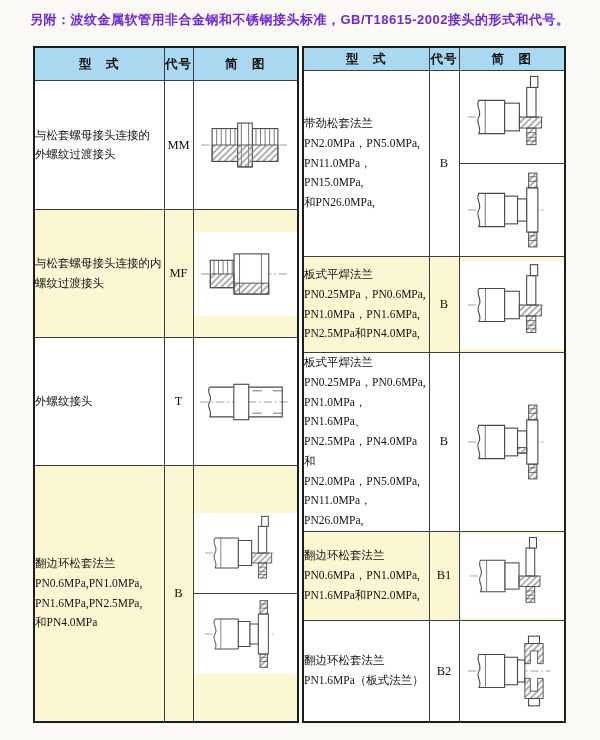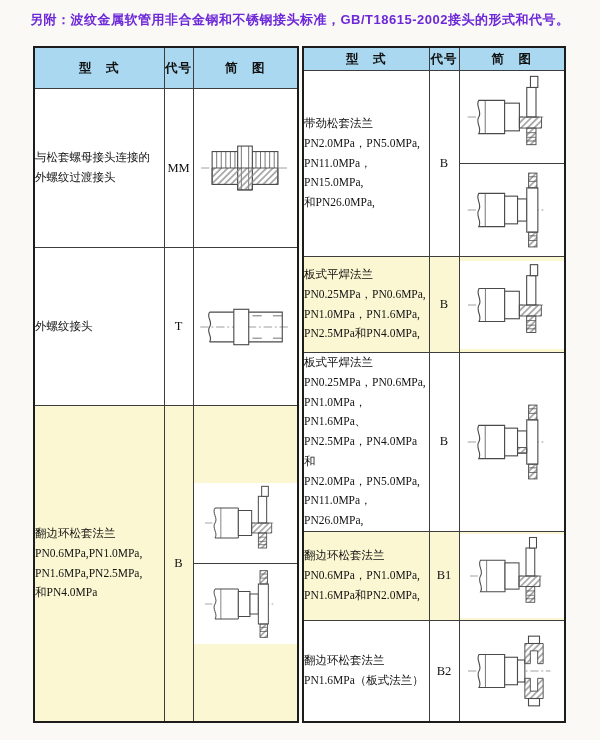--- a/index.html
+++ b/index.html
@@ -73,20 +73,41 @@
             <rect class="o" x="44" y="22" width="16" height="48"></rect>
             <line class="t" x1="48" y1="22" x2="48" y2="70"></line>
                   <line class="t" x1="56" y1="22" x2="56" y2="70"></line>
             <path class="t" d="M21,28 V46 M26,28 V46 M31,28 V46 M36,28 V46 M41,28 V46 M64,28 V46 M69,28 V46 M74,28 V46 M79,28 V46 M84,28 V46"></path>
             <path class="h" d="M16,46 H88 V64 H60 V70 H44 V64 H16 Z"></path>
           </svg>
         </div>
             </td>
       </tr>
 
+      <tr class="hl" style="height:89px">
+        <td class="type-cell">
+              <div class="type-text">与松套螺母接头连接的内
+螺纹过渡接头</div>
+            </td>
+        <td class="code-cell">MF</td>
+        <td>
+              <div class="dg">
+          <svg width="98" height="84" viewBox="0 0 104 92">
+            <line class="cl" x1="4" y1="46" x2="100" y2="46"></line>
+            <rect class="o" x="14" y="31" width="26" height="30"></rect>
+            <path class="t" d="M18,31 V46 M23,31 V46 M28,31 V46 M33,31 V46 M38,31 V46"></path>
+            <rect class="o" x="40" y="24" width="38" height="44"></rect>
+            <line class="t" x1="46" y1="24" x2="46" y2="68"></line>
+                  <line class="t" x1="70" y1="24" x2="70" y2="68"></line>
+            <path class="h" d="M14,46 H40 V61 H14 Z"></path>
+            <path class="h" d="M40,56 H78 V68 H40 Z"></path>
+          </svg>
+        </div>
+            </td>
+      </tr>
 
       <tr style="height:89px">
         <td class="type-cell">
               <div class="type-text">外螺纹接头</div>
             </td>
         <td class="code-cell">T</td>
         <td>
               <div class="dg">
           <svg width="98" height="82" viewBox="0 0 104 88">
             <line class="cl" x1="4" y1="44" x2="100" y2="44"></line>

